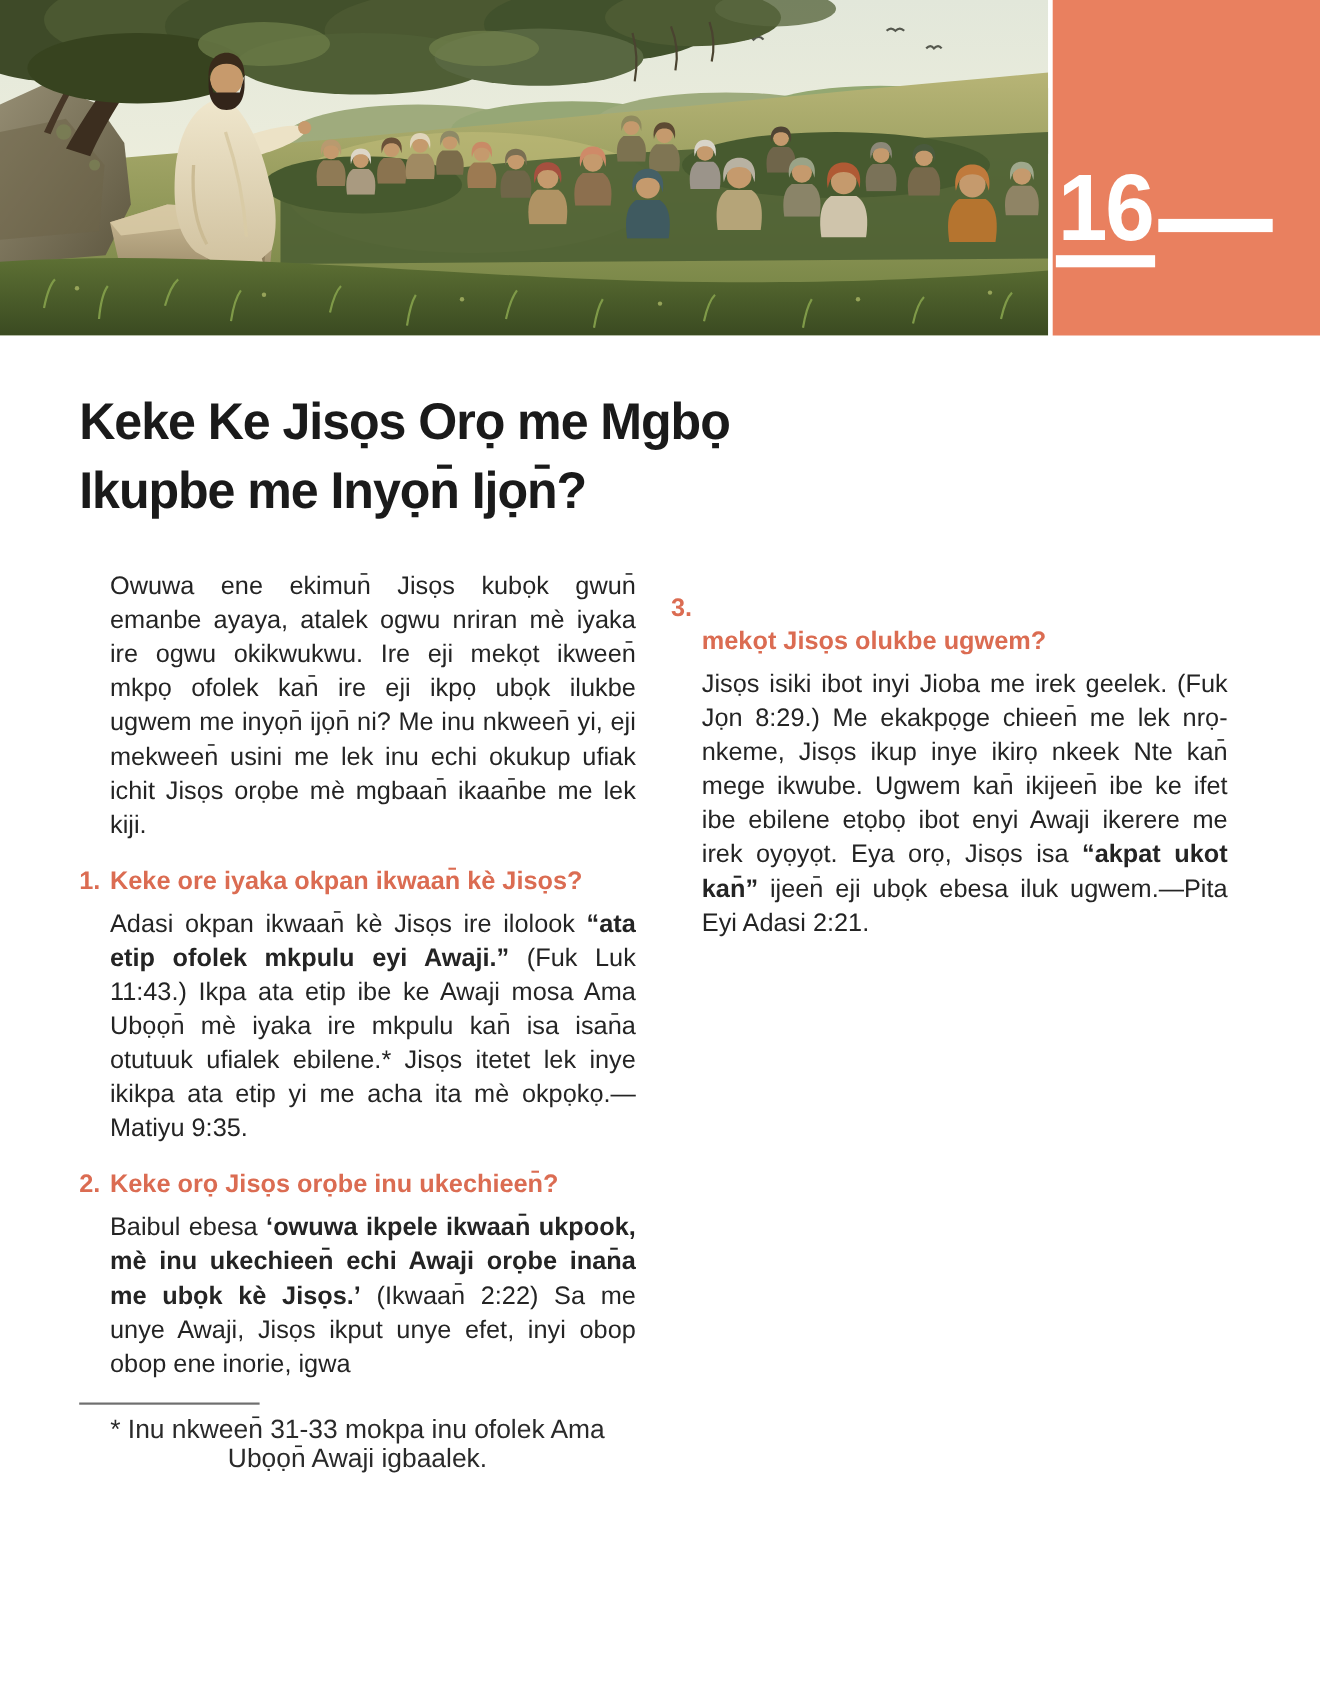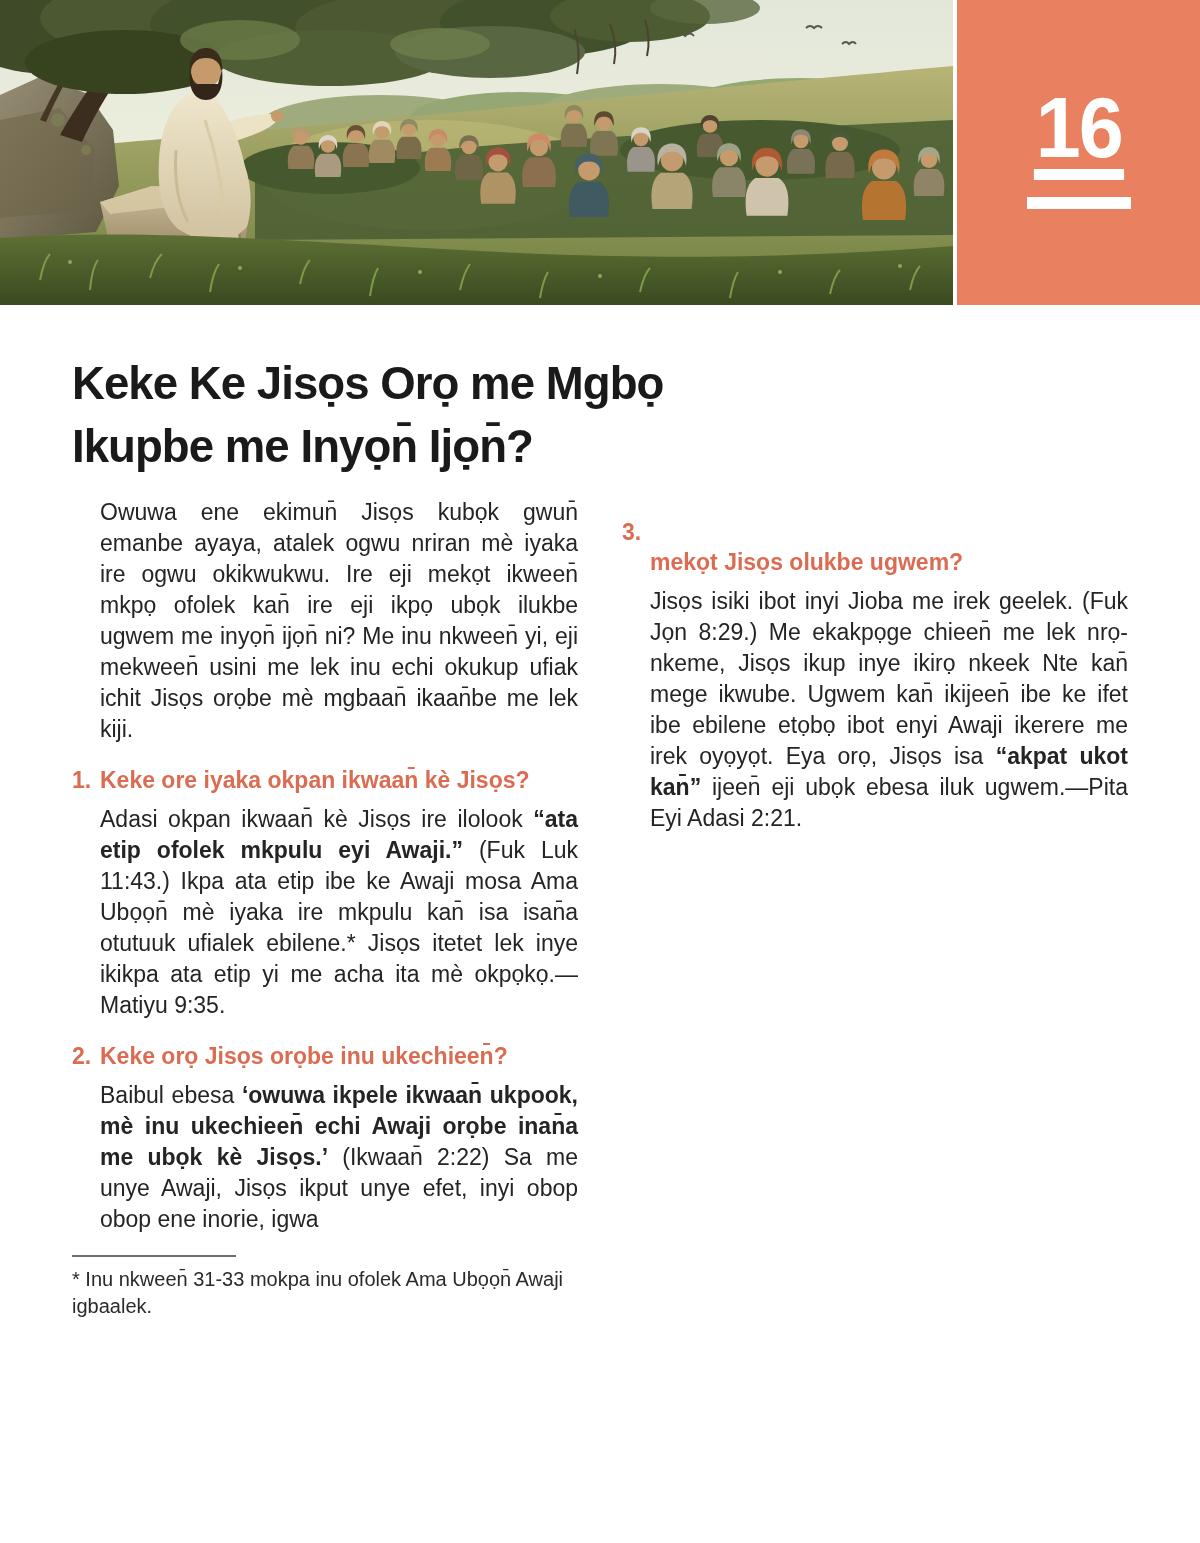--- a/index.html
+++ b/index.html
@@ -10,54 +10,54 @@
   }
   *{margin:0;padding:0;box-sizing:border-box;}
   html,body{background:#ffffff;}
   body{font-family:"Liberation Sans","DejaVu Sans",sans-serif;color:var(--body-text);}
   .page{position:relative;width:1200px;height:1543px;background:#fff;overflow:hidden;}
 
   
   .hero{display:flex;width:1200px;height:305px;}
   .hero-photo{width:953px;height:305px;overflow:hidden;flex:0 0 auto;}
   .hero-gap{width:4px;height:305px;background:#fff;flex:0 0 auto;}
-  .lesson-box{flex:1;height:305px;background:var(--accent-block);display:flex;flex-direction:column;align-items:center;padding-top:88px;}
+  .lesson-box{flex:1;height:305px;background:var(--accent-block);display:flex;flex-direction:row;align-items:center;padding-top:88px;}
   .lesson-num{
     color:#fff;font-size:86px;font-weight:700;line-height:0.92;
     letter-spacing:-2px;border-bottom:11px solid #fff;padding:0 2px 2px 2px;
     transform:scaleX(0.94);
   }
   .lesson-bar{width:104px;height:12px;background:#fff;margin-top:17px;}
 
   
   h1.title{
     margin:46px 0 0 72px;
     font-size:47px;line-height:63px;font-weight:700;color:var(--title-text);
     letter-spacing:-1px;transform:scaleX(0.97);transform-origin:left top;
   }
 
   
-  .cols{display:flex;margin:20px 0 0 72px;gap:44px;}
+  .cols{display:flex;margin:40px 0 0 72px;gap:32px;}
   .col{width:506px;}
   .para{
     margin-left:28px;font-size:23px;line-height:31px;text-align:justify;
     color:var(--body-text);margin-bottom:14px;
   }
   .para .b{font-weight:700;}
   h2.q{
     font-size:23px;line-height:30px;font-weight:700;color:var(--accent-heading);
     display:flex;margin:20px 0 9px 0;
   }
   h2.q .qnum{flex:0 0 28px;}
   h2.q .qtext{flex:1;}
 
   
   .fn{margin-top:20px;}
   .fn-rule{width:164px;height:2px;background:#6f6f6f;margin-bottom:9px;}
-  .fn-text{font-size:20px;line-height:27px;color:#2a2a2a;text-align:left;}
+  .fn-text{font-size:24px;line-height:27px;color:#2a2a2a;text-align:center;}
 </style>
 </head>
 <body>
 
 <div class="page">
 
   <header class="hero">
     <div class="hero-photo">
       <svg width="953" height="305" viewBox="0 0 953 305">
         <defs>

